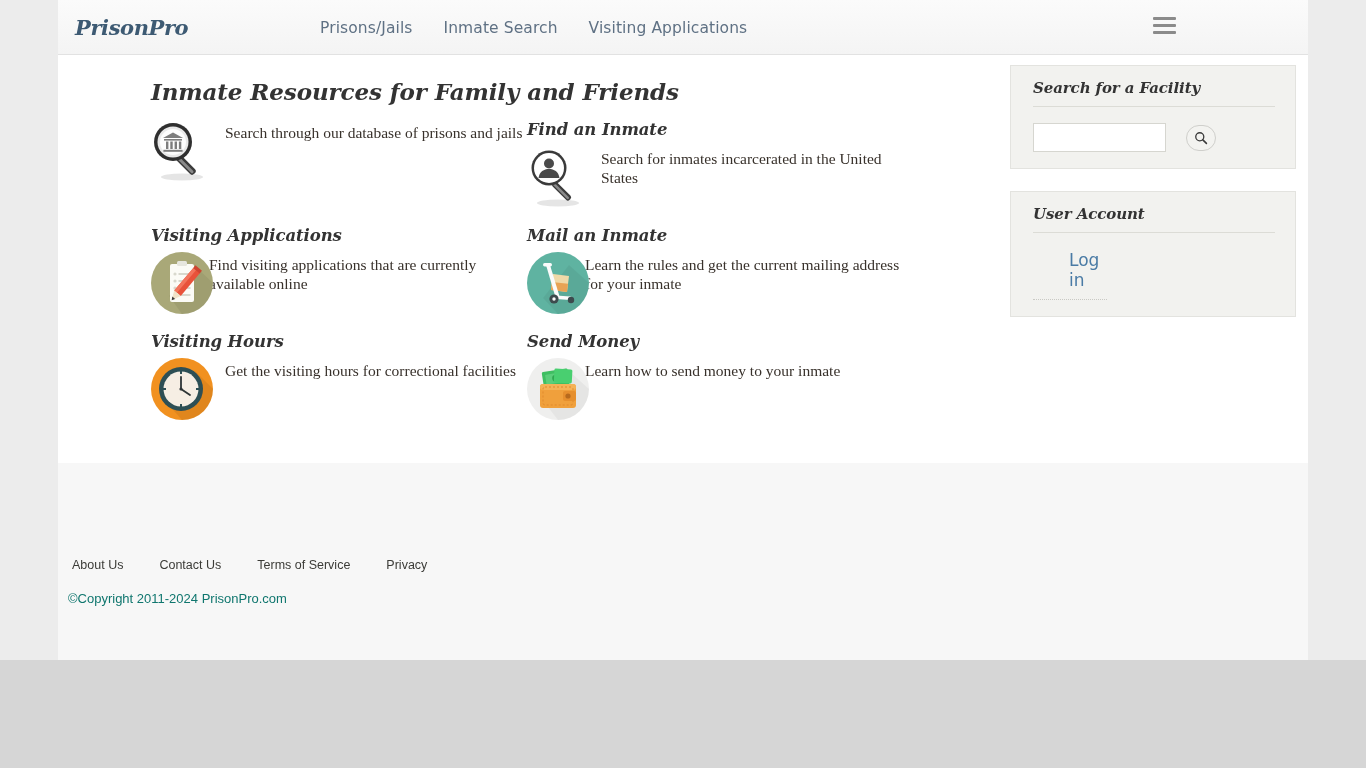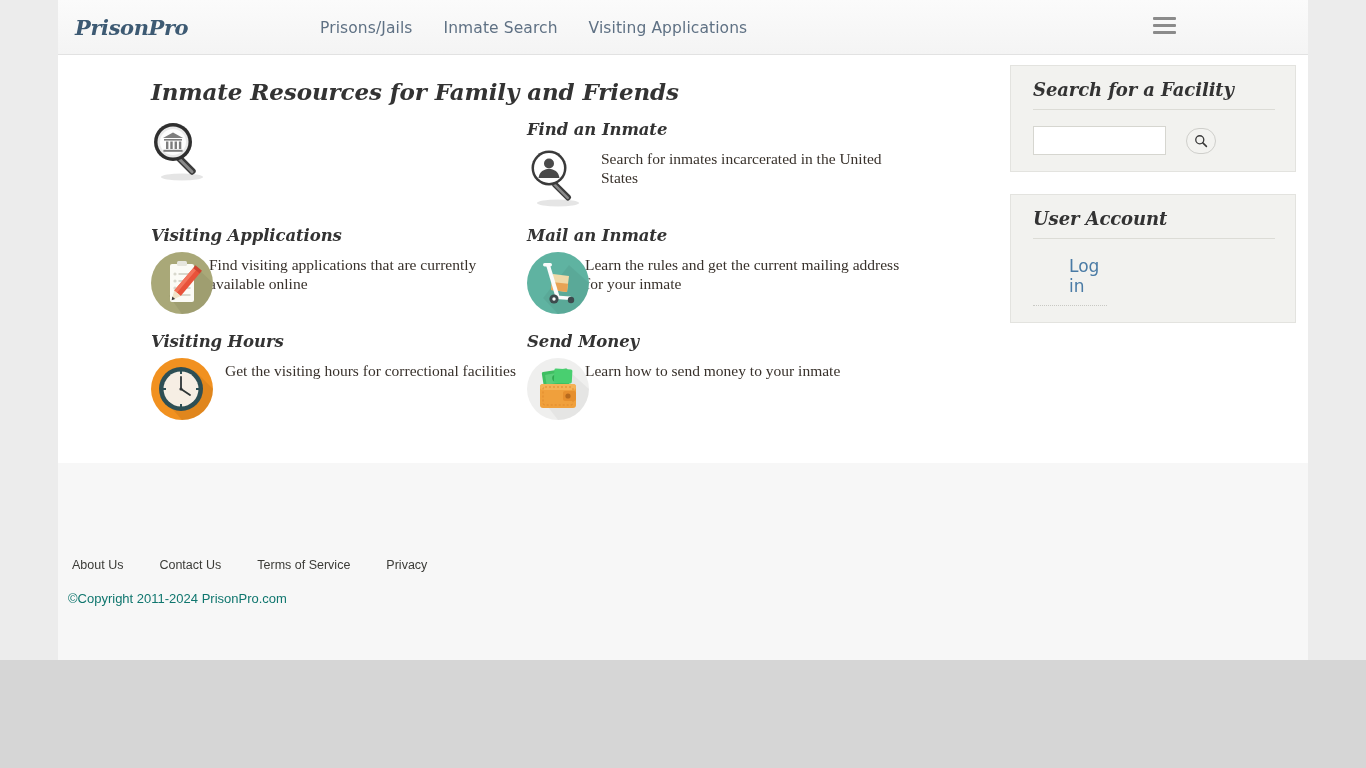--- a/index.html
+++ b/index.html
@@ -183,21 +183,21 @@
     box-sizing: border-box;
     width: 286px;
     margin-bottom: 22px;
     padding: 13px 20px 16px 22px;
   }
 
   .panel-title {
     font-family: "DejaVu Serif", "Liberation Serif", serif;
     font-weight: bold;
     font-style: italic;
-    font-size: 18px;
+    font-size: 15px;
     color: #333333;
     padding-bottom: 9px;
     border-bottom: 1px solid #dcdcd6;
     letter-spacing: -0.1px;
   }
 
   #facility-search-row {
     margin-top: 16px;
     display: flex;
     align-items: center;
@@ -337,20 +337,21 @@
                   <polygon points="22,12.5 32,18 12,18"></polygon>
                   <rect x="13" y="19" width="18" height="1.6"></rect>
                   <rect x="15" y="21.5" width="2.4" height="7.5"></rect>
                   <rect x="19.3" y="21.5" width="2.4" height="7.5"></rect>
                   <rect x="23.6" y="21.5" width="2.4" height="7.5"></rect>
                   <rect x="27.9" y="21.5" width="2.4" height="7.5"></rect>
                   <rect x="12.4" y="29.8" width="19.2" height="2"></rect>
                 </g>
               </svg>
             </div>
+            <div class="res-desc wide">Search through our database of prisons and jails</div>
           </div>
         </div>
 
         <div class="res-card" style="left:376px; top:0px;">
           <div class="res-title">Find an Inmate</div>
           <div class="res-body">
             <div class="res-icon">
               <svg class="icon-svg" viewBox="0 0 62 62">
                 <ellipse cx="31" cy="57" rx="21" ry="3.5" fill="#000" opacity="0.10"></ellipse>
                 <rect x="31.5" y="33" width="6" height="24" rx="2.5" transform="rotate(-45 34.5 45)" fill="#3b3b3b"></rect>

